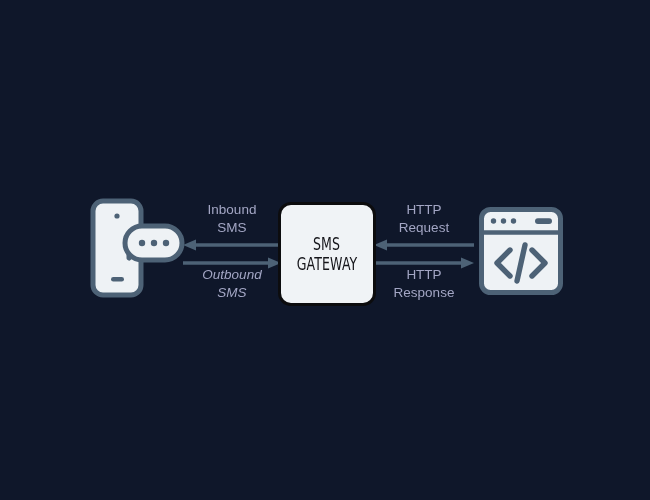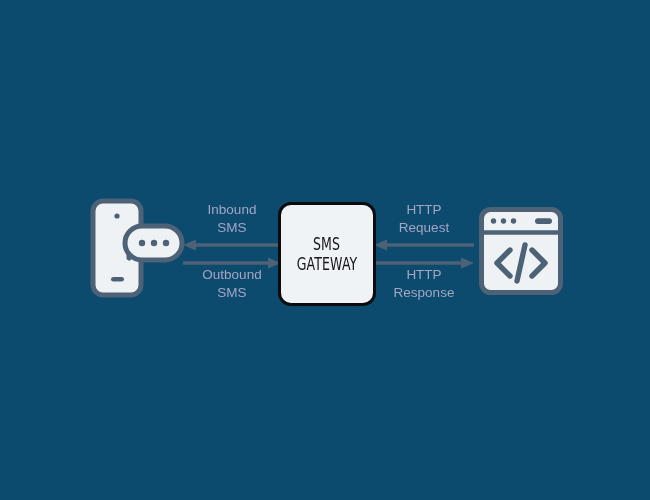--- a/index.html
+++ b/index.html
@@ -11,21 +11,21 @@
     width: 650px;
     height: 500px;
     background: #eef2f5;
     font-family: "Liberation Sans", sans-serif;
     overflow: hidden;
   }
   #canvas {
     position: relative;
     width: 650px;
     height: 500px;
-    background: #0c4a6e;
+    background: #0f172a;
   }
 
   
   .node-phone {
     position: absolute;
     left: 88px;
     top: 196px;
     width: 100px;
     height: 104px;
   }
@@ -81,21 +81,21 @@
     position: absolute;
     text-align: center;
     color: #a3a6c4;
     font-size: 13.5px;
     line-height: 1.32;
     font-family: "Liberation Sans", sans-serif;
     white-space: pre-line;
     user-select: none;
   }
   .label-inbound  { left: 182px; top: 201px; width: 100px; }
-  .label-outbound { left: 182px; top: 266px; width: 100px; }
+  .label-outbound { left: 182px; top: 266px; width: 100px; font-style: italic; }
   .label-request  { left: 373px; top: 201px; width: 102px; }
   .label-response { left: 373px; top: 266px; width: 102px; }
 </style>
 </head>
 <body>
 
 <div id="canvas">
 
   <div class="node-phone">
     <svg width="100" height="104" viewBox="0 0 100 104" fill="none" xmlns="http://www.w3.org/2000/svg">

